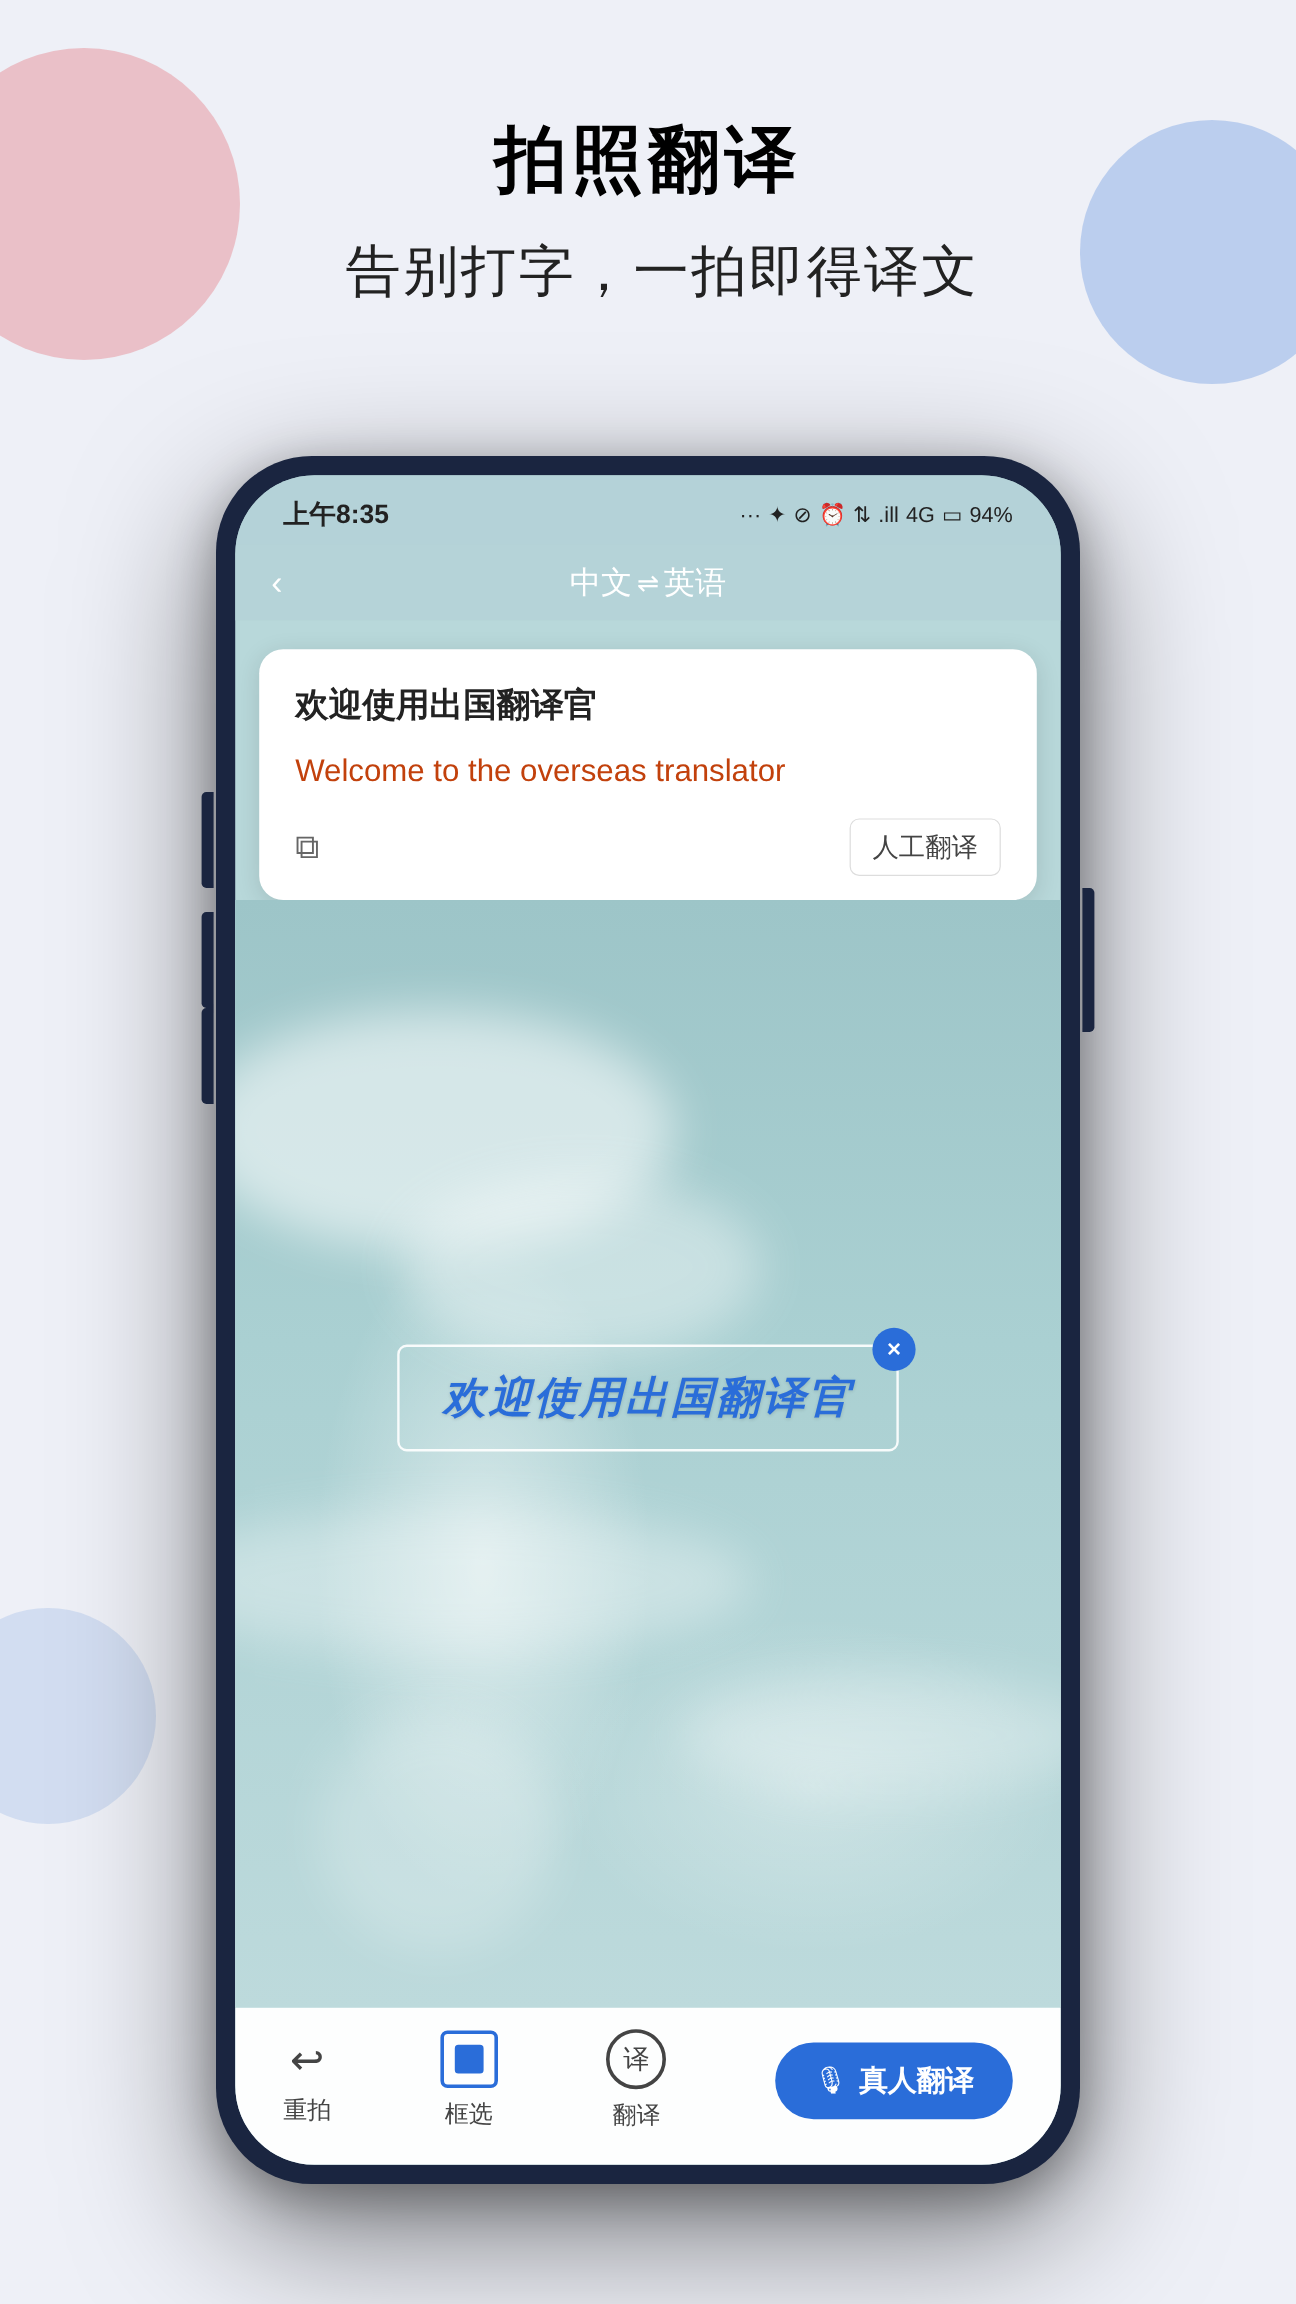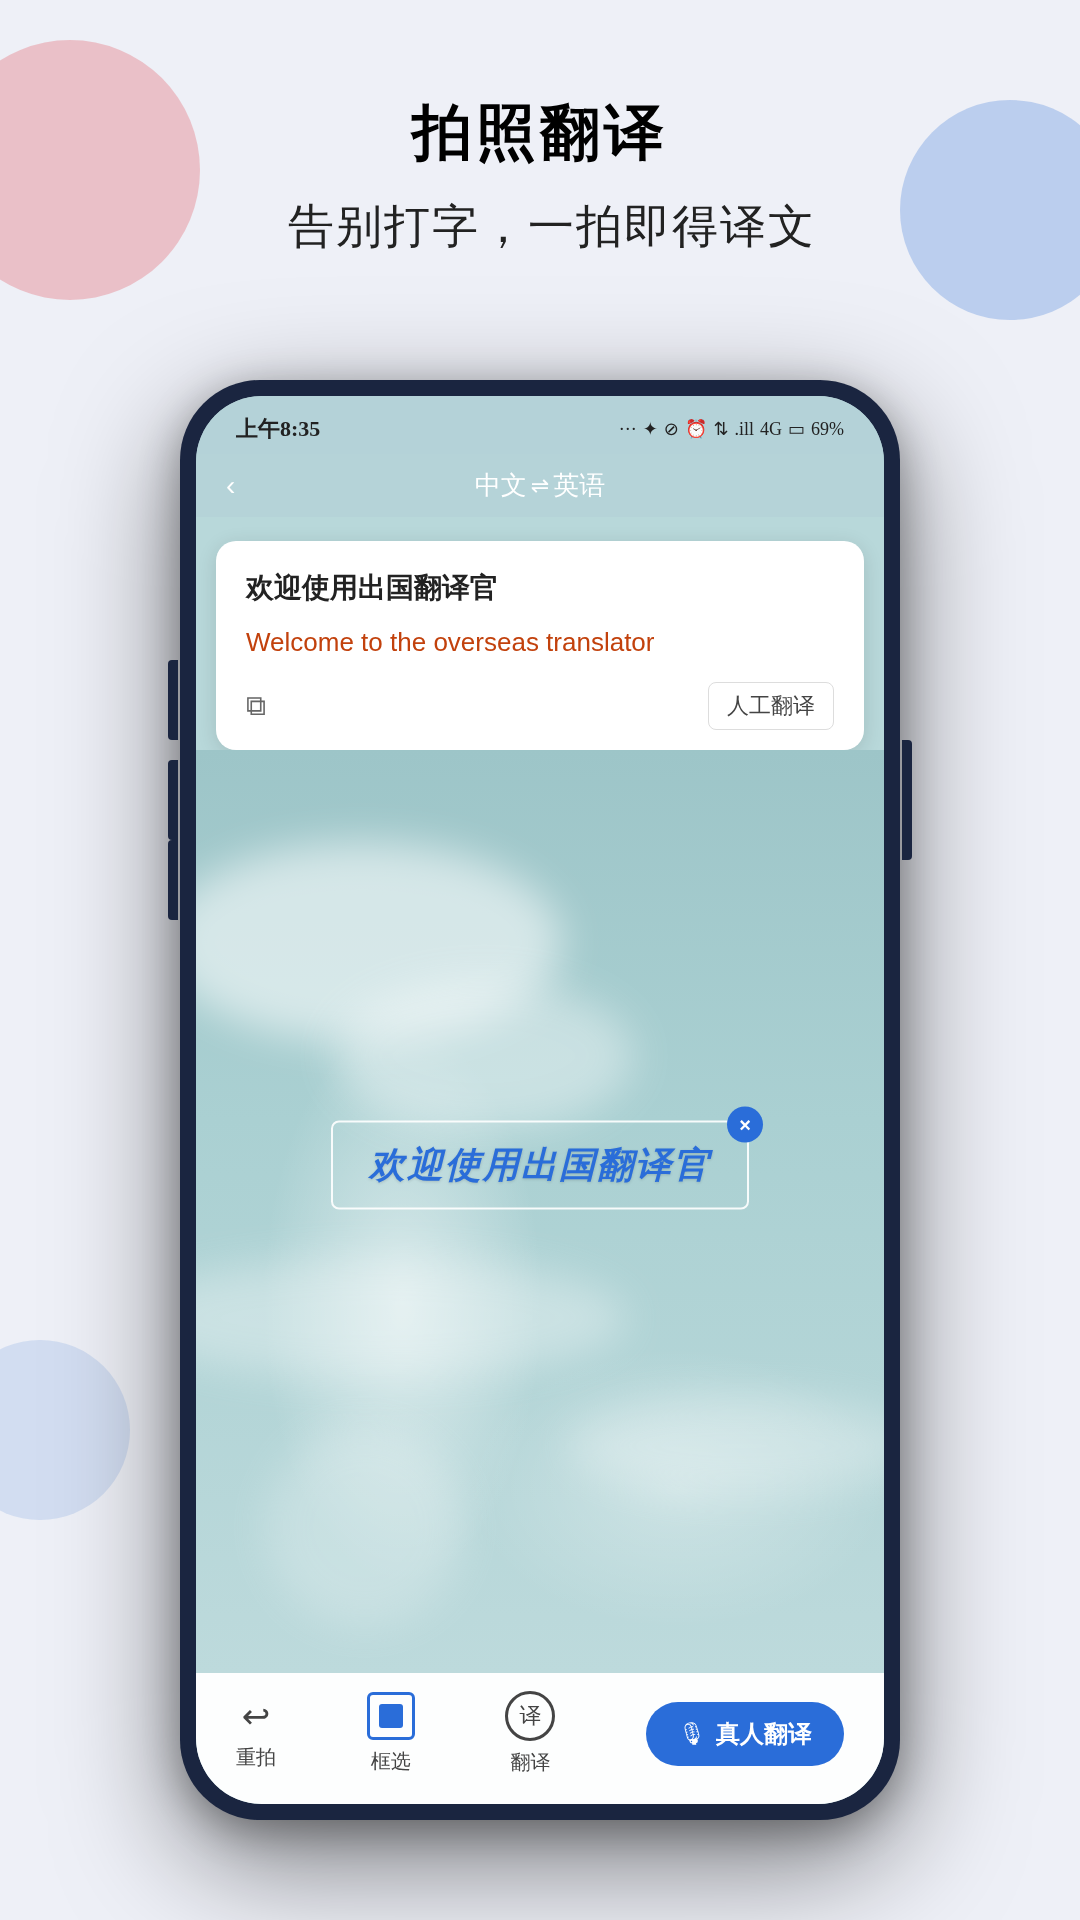--- a/index.html
+++ b/index.html
@@ -118,21 +118,20 @@
     }
 
     
     .status-bar {
       background: rgba(180, 210, 215, 0.9);
       display: flex;
       justify-content: space-between;
       align-items: center;
       padding: 18px 40px 10px;
       flex-shrink: 0;
-      font-family: Liberation Serif, serif;
     }
 
     .status-time {
       font-size: 22px;
       font-weight: 600;
       color: #222;
     }
 
     .status-icons {
       display: flex;
@@ -374,21 +373,21 @@
         <span class="status-time">上午8:35</span>
         <div class="status-icons">
           <span>···</span>
           <span>✦</span>
           <span>⊘</span>
           <span>⏰</span>
           <span>⇅</span>
           <span>.ill</span>
           <span>4G</span>
           <span>▭</span>
-          <span>69%</span>
+          <span>94%</span>
         </div>
       </div>
 
       <div class="nav-bar">
         <span class="nav-back">‹</span>
         <div class="nav-lang">
           <span>中文</span>
           <span class="nav-swap">⇌</span>
           <span>英语</span>
         </div>

